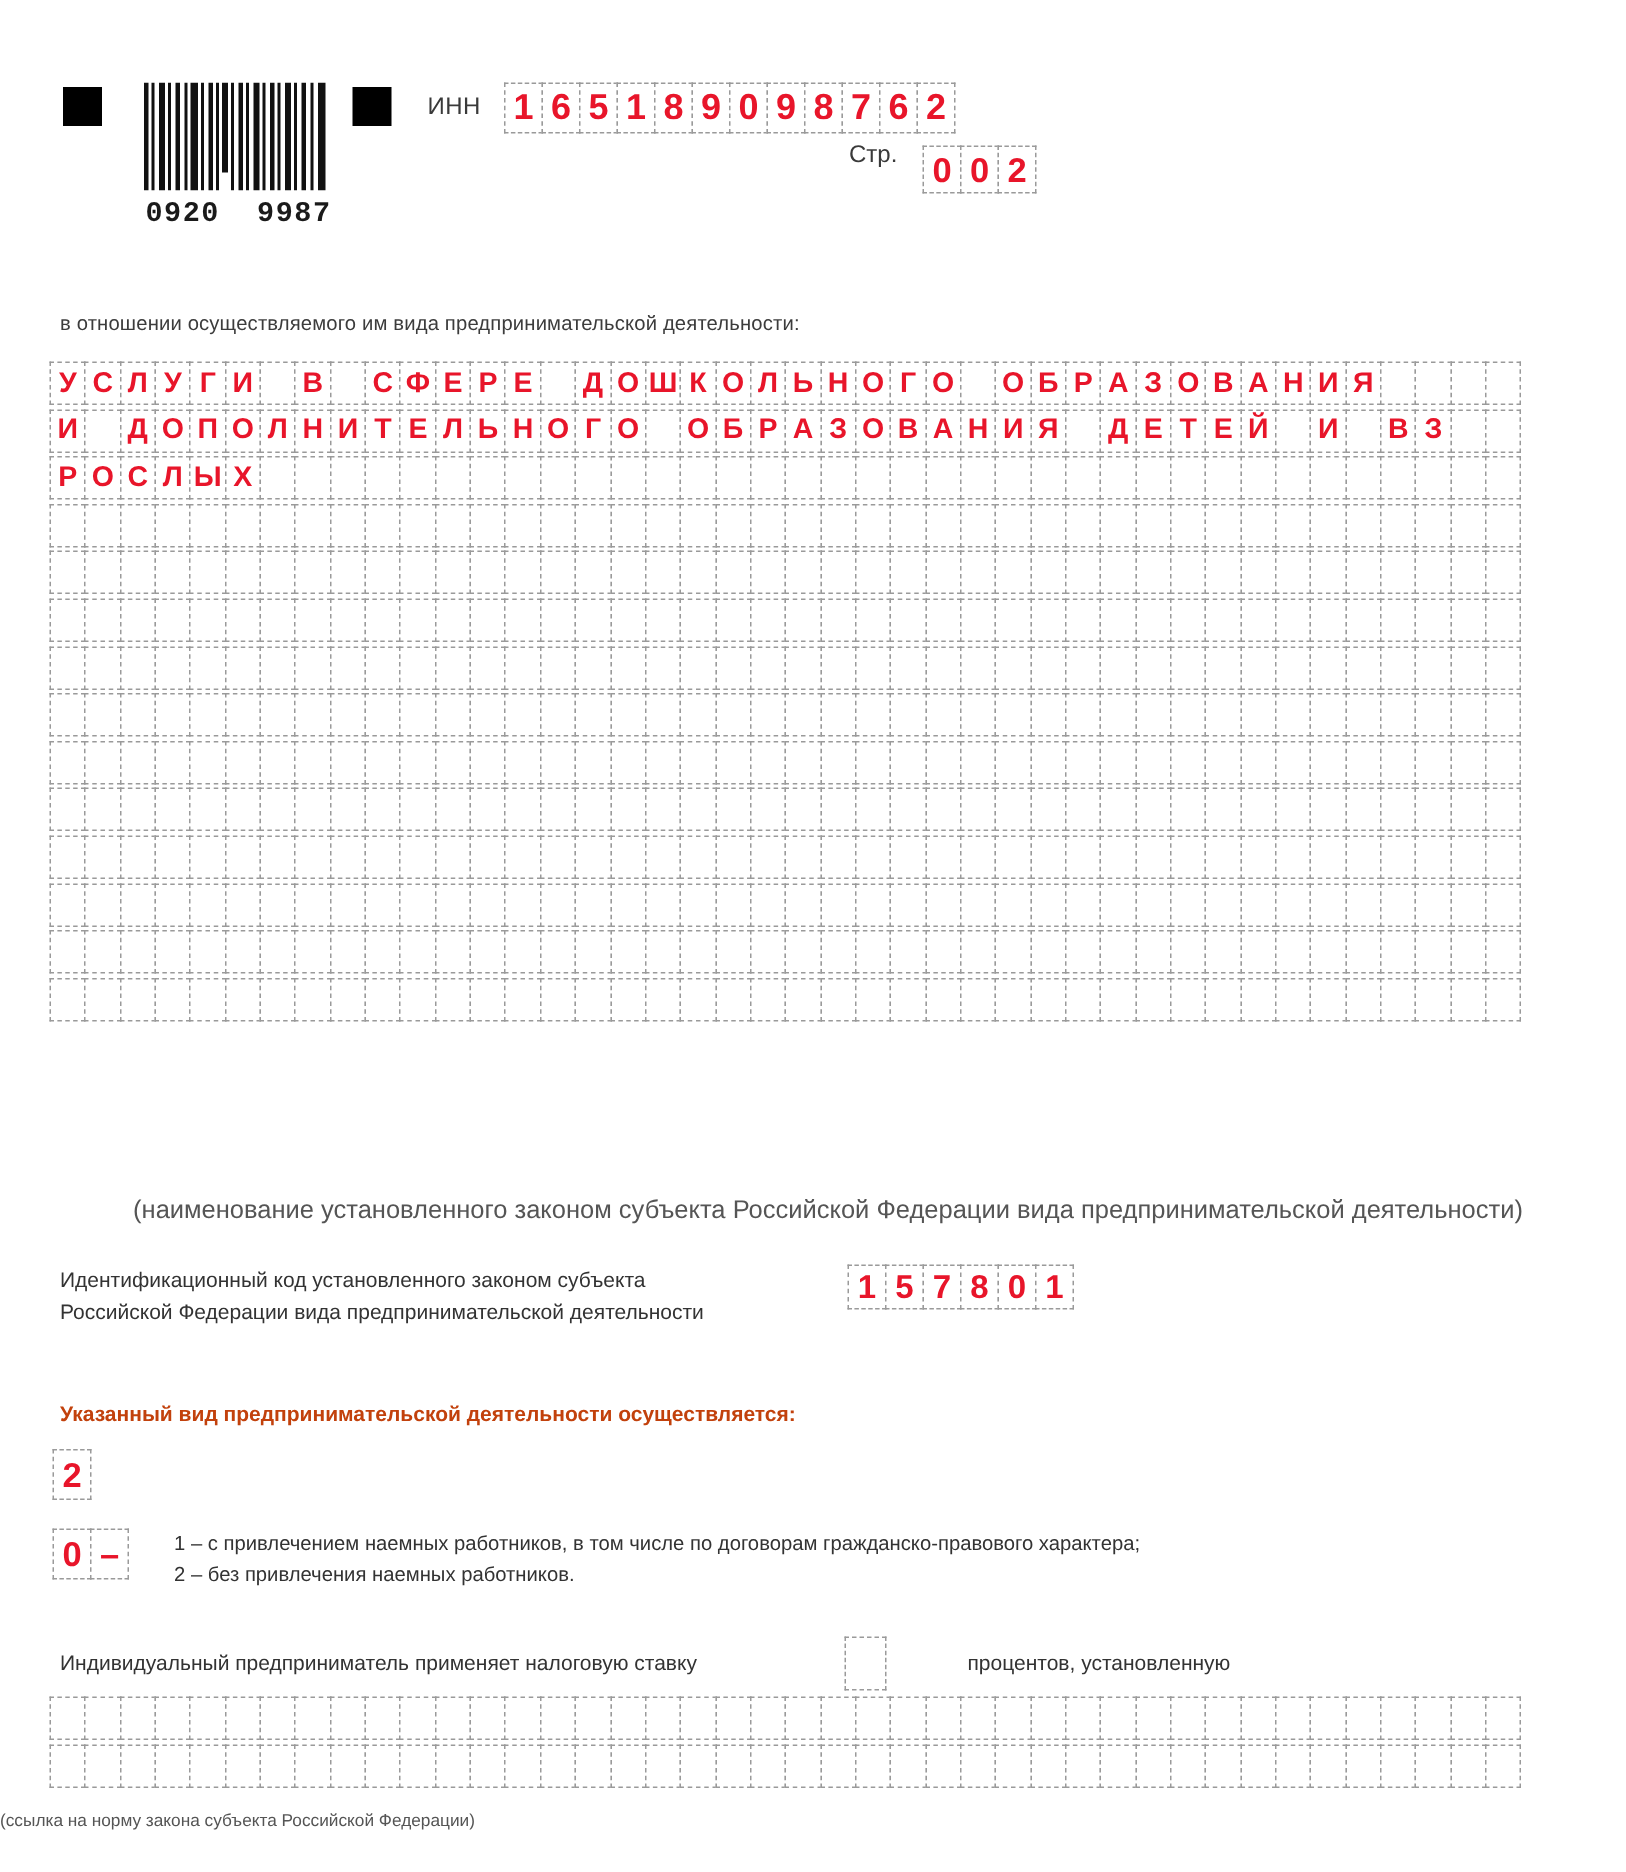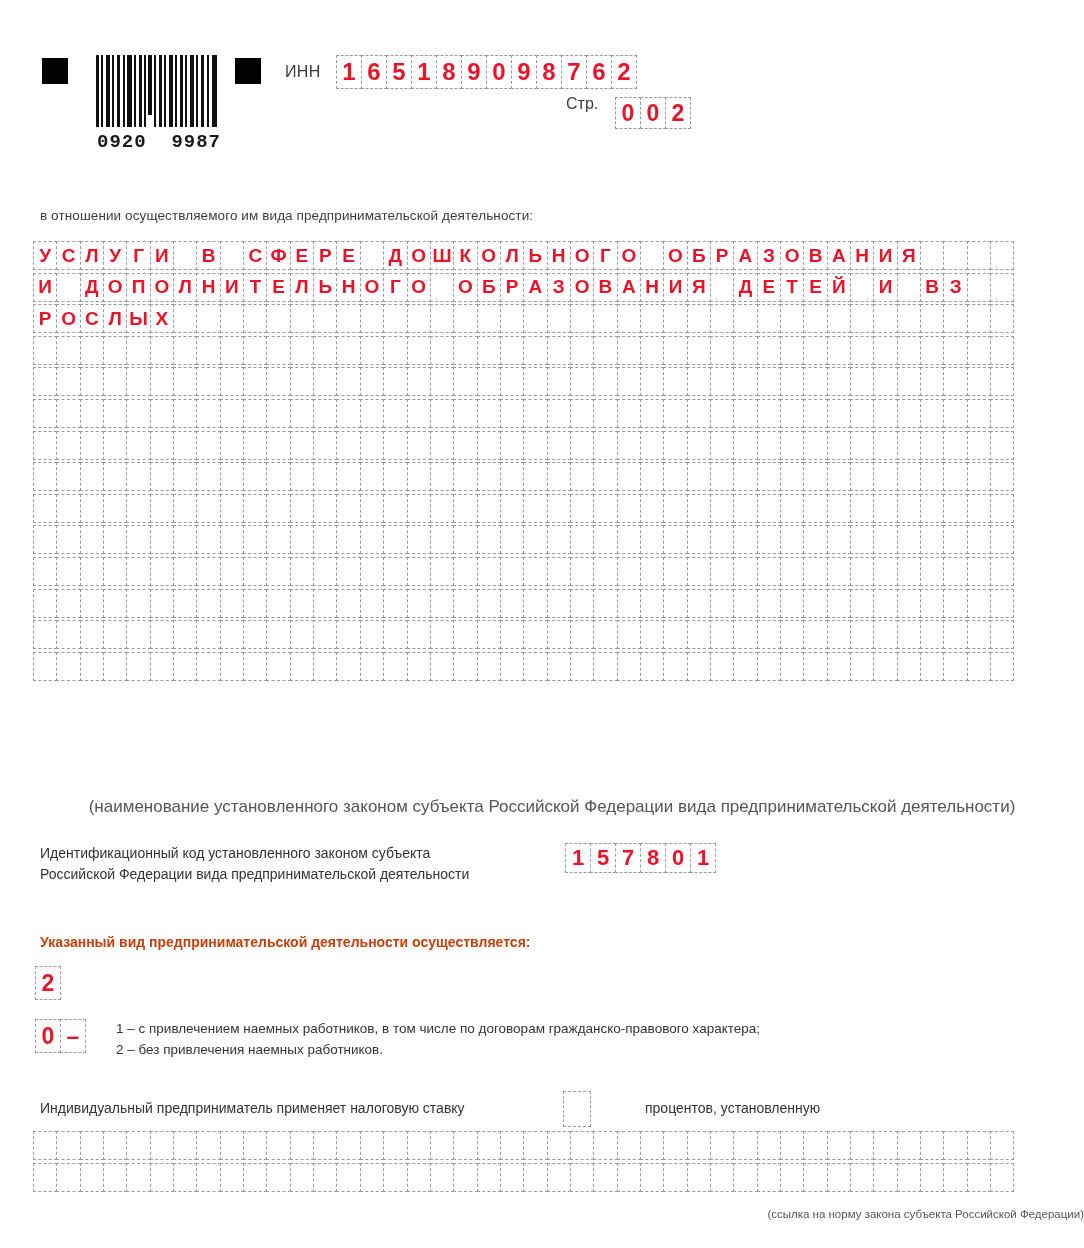--- a/index.html
+++ b/index.html
@@ -180,21 +180,21 @@
     left: 33px; top: 1131px;
     width: 1019px;
   }
   #law-grid .cellrow { margin-bottom: 2.6px; }
   #law-grid .cell { width: 24.35px; height: 29px; font-size: 19px; }
 
   .caption-under-2 {
     position: absolute;
     left: 0; top: 1208px;
     width: 1084px;
-    text-align: right;
+    text-align: left;
     font-size: 11.5px;
     color: #555;
   }
 </style>
 </head>
 <body>
 
 <div class="page">
 
   <div class="header">

